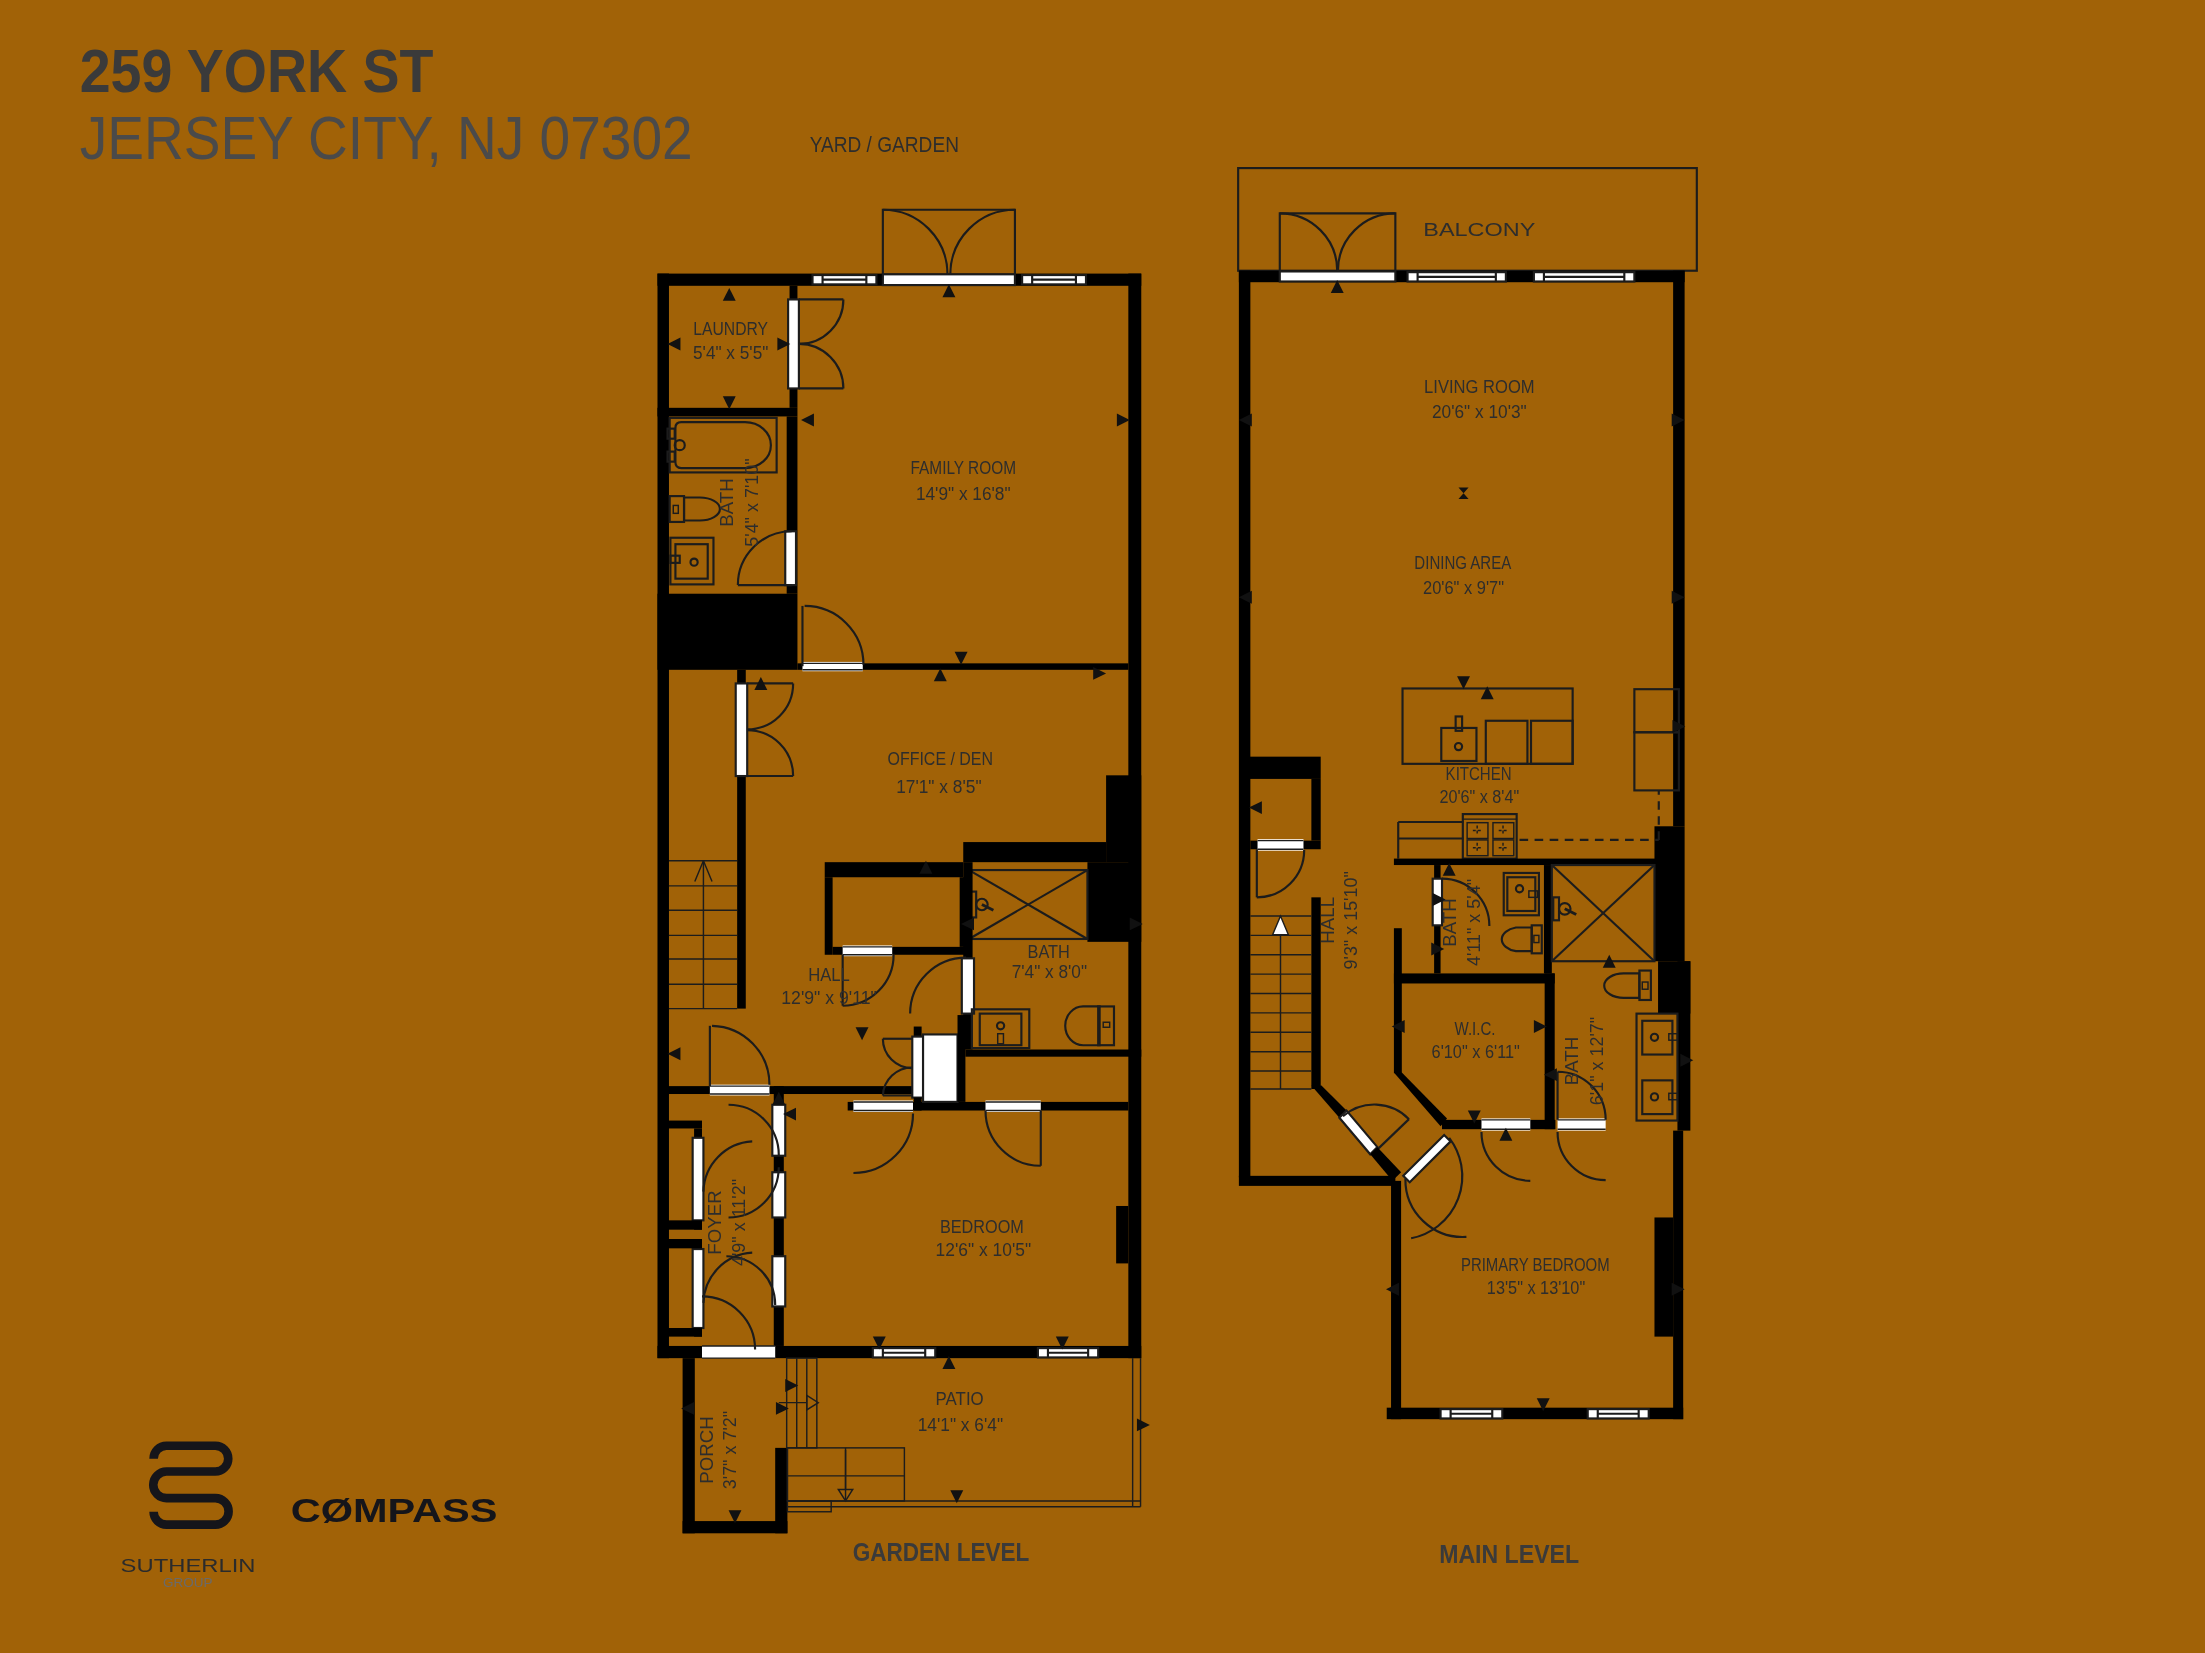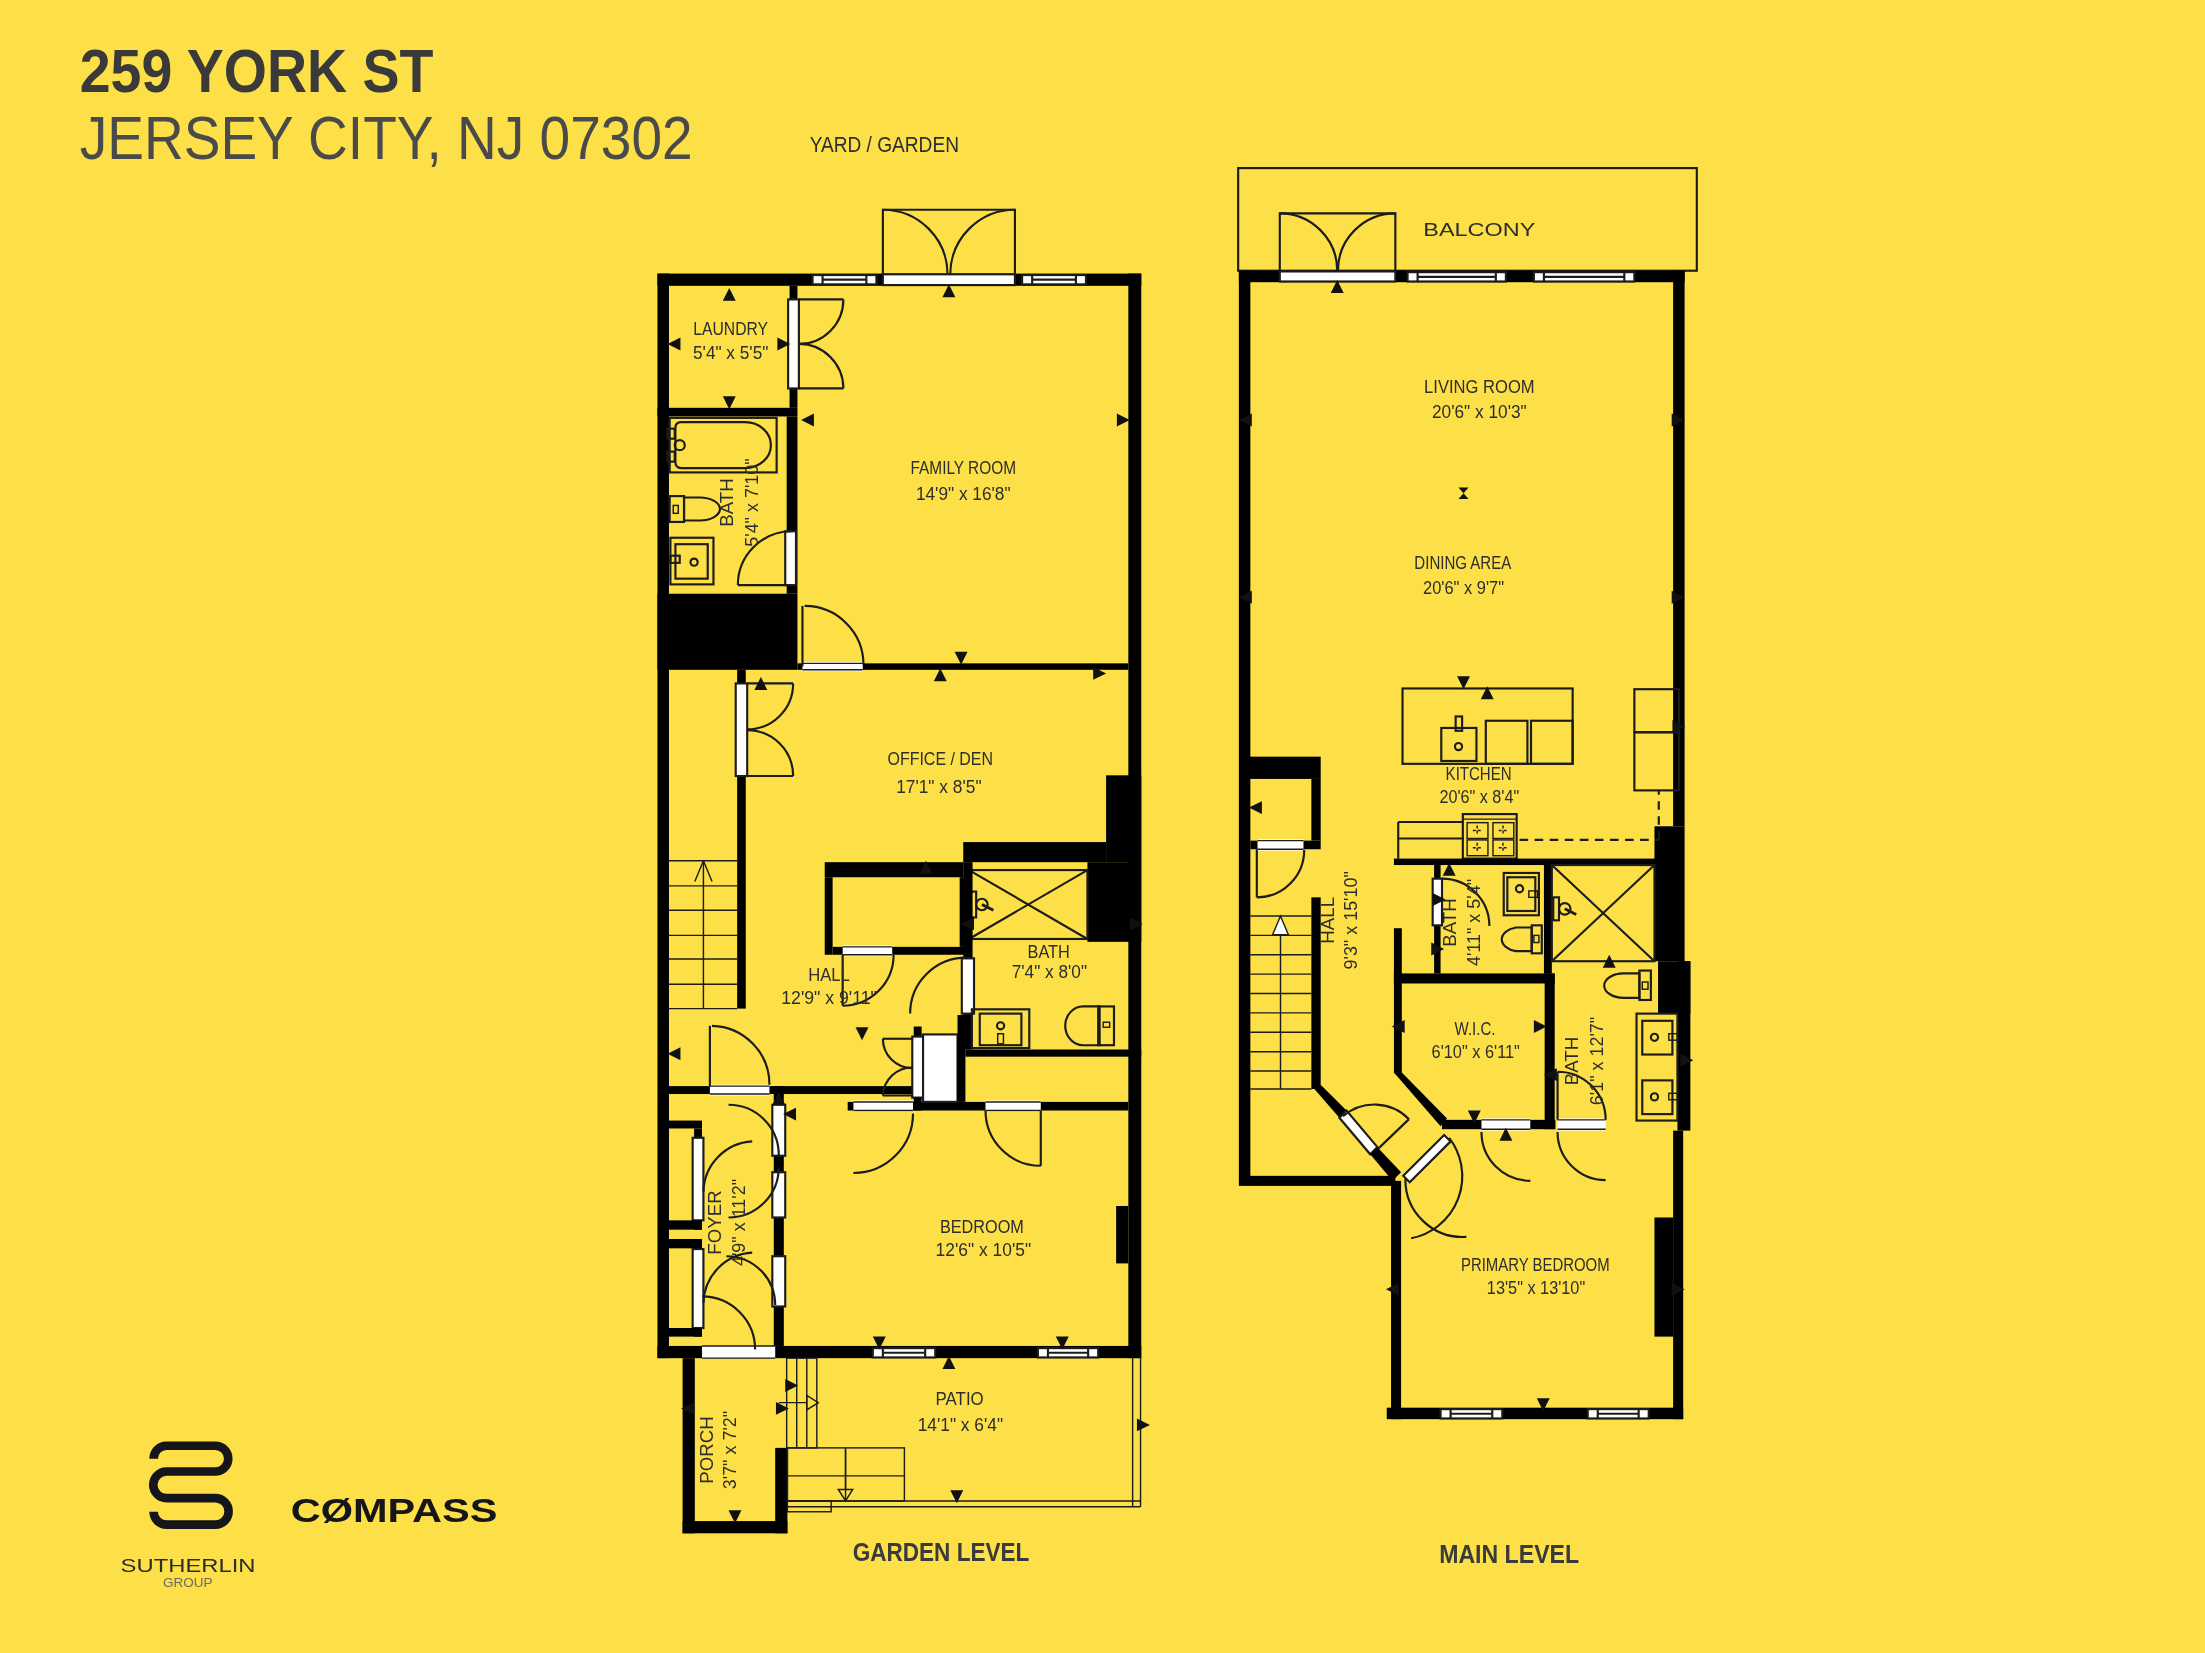--- a/index.html
+++ b/index.html
@@ -1,16 +1,16 @@
 <!DOCTYPE html>
 <html style="font-size:11.5px"><head>
 <meta charset="utf-8">
 <style>
   html,body{margin:0;padding:0;background:#fff;}
-  .page{position:relative;width:2205px;height:1654px;background:#fde047;overflow:hidden;}
+  .page{position:relative;width:2205px;height:1654px;background:#a16207;overflow:hidden;}
   text{font-family:"Liberation Sans",sans-serif;}
   .lbl{font-size:26px;fill:#2d2d2d;text-anchor:middle;}
   .dim{font-size:25px;fill:#2d2d2d;text-anchor:middle;}
 </style>
 </head>
 <body>
 <div class="page">
 <svg width="2205" height="1654" viewBox="0 0 3072 2304">
 
 <text x="111" y="128" font-size="86" font-weight="bold" fill="#3a3a3a" textLength="493" lengthAdjust="spacingAndGlyphs">259 YORK ST</text>

